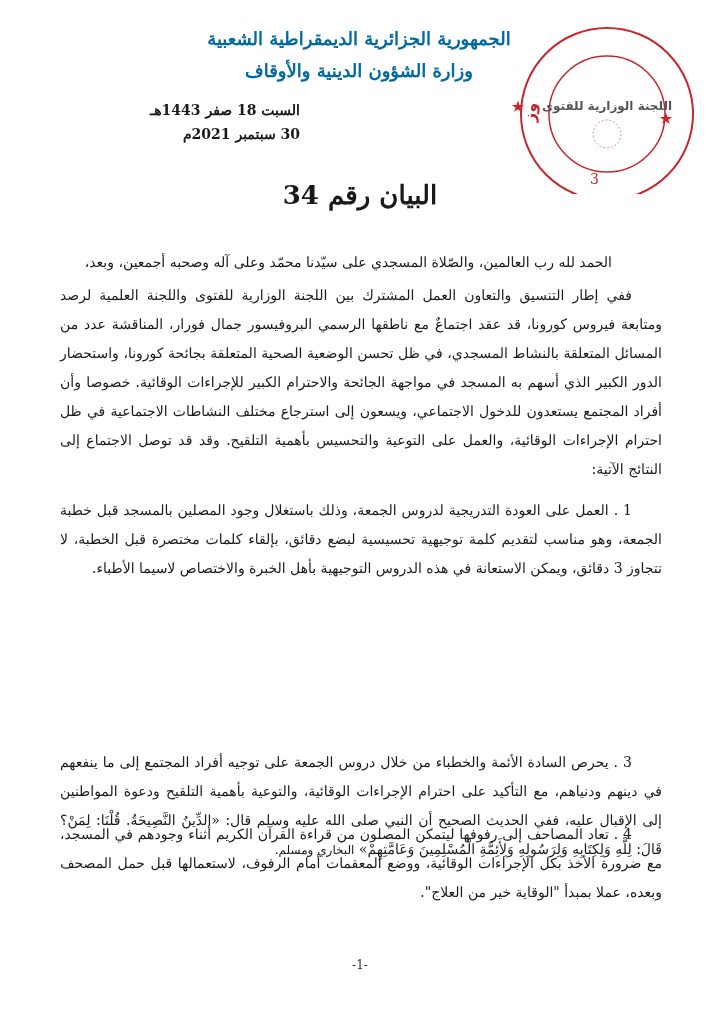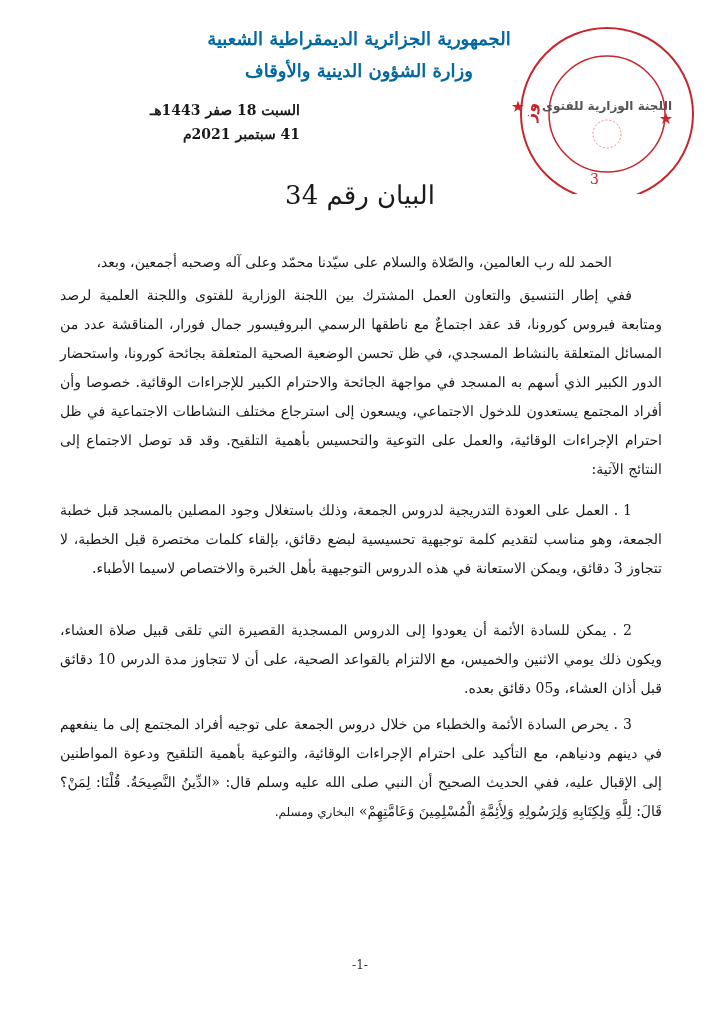--- a/index.html
+++ b/index.html
@@ -16,48 +16,48 @@
   .hl2 { top: 60px; right: 206px; width: 310px; text-align: center; }
   .date-line { position: absolute; right: 420px; font-size: 14px; font-weight: bold; white-space: nowrap; }
   .d1 { top: 102px; }
   .d2 { top: 126px; }
 
   .stamp {
     position: absolute; left: 495px; top: 14px; width: 220px; height: 180px;
   }
   .title {
     position: absolute; top: 180px; left: 0; right: 0; text-align: center;
-    font-size: 26px; font-weight: normal;
+    font-size: 26px; font-weight: bold;
   }
   .body-text {
     position: absolute; left: 60px; right: 58px; font-size: 14px; line-height: 29px;
     text-align: justify; text-align-last: right;
   }
   .p-intro { top: 248px; text-indent: 50px; }
   .p-para { top: 281px; text-indent: 30px; }
   .item { text-indent: 30px; }
   .i1 { top: 496px; }
   .i2 { top: 616px; }
-  .i3 { top: 710px; }
+  .i3 { top: 748px; }
   .i4 { top: 820px; }
   .hadith { font-size: 12px; }
   .page-num {
     position: absolute; top: 958px; left: 0; right: 0; text-align: center; font-size: 12px; color: #333;
   }
 </style>
 </head>
 <body>
 
 <div class="page">
 
   <div class="header-line hl1">الجمهورية الجزائرية الديمقراطية الشعبية</div>
   <div class="header-line hl2">وزارة الشؤون الدينية والأوقاف</div>
 
   <div class="date-line d1">السبت 18 صفر 1443هـ</div>
-  <div class="date-line d2">41 سبتمبر 2021م</div>
+  <div class="date-line d2">30 سبتمبر 2021م</div>
 
   <div class="stamp">
     <svg width="220" height="180" viewBox="0 0 220 180">
       <defs>
         <path id="arcTop" d="M 40 105 A 72 72 0 0 1 180 85"></path>
       </defs>
       <circle cx="112" cy="100" r="86" fill="none" stroke="#c8262c" stroke-width="2"></circle>
       <circle cx="112" cy="100" r="58" fill="none" stroke="#c8262c" stroke-width="1.5"></circle>
       <text font-size="16" fill="#c8262c" font-family="DejaVu Sans, sans-serif" font-weight="bold">
         <textPath href="#arcTop" startOffset="8%">وزارة الشؤون الدينية والأوقاف</textPath>
@@ -65,24 +65,24 @@
       <text x="112" y="96" text-anchor="middle" font-size="12" fill="#555" font-family="DejaVu Sans, sans-serif" font-weight="bold">اللجنة الوزارية للفتوى</text>
       <text x="30" y="98" font-size="16" fill="#c8262c">★</text>
       <text x="178" y="110" font-size="16" fill="#c8262c">★</text>
       <text x="104" y="170" font-size="14" fill="#c8262c">3</text>
       <circle cx="112" cy="120" r="14" fill="none" stroke="#d88" stroke-width="1" stroke-dasharray="2 2"></circle>
     </svg>
   </div>
 
   <div class="title">البيان رقم 34</div>
 
-  <div class="body-text p-intro">الحمد لله رب العالمين، والصّلاة والسلام على سيّدنا محمّد وعلى آله وصحبه أجمعين، وبعد،</div>
+  <div class="body-text p-intro">الحمد لله رب العالمين، والصّلاة المسجدي على سيّدنا محمّد وعلى آله وصحبه أجمعين، وبعد،</div>
   <div class="body-text p-para">ففي إطار التنسيق والتعاون العمل المشترك بين اللجنة الوزارية للفتوى واللجنة العلمية لرصد ومتابعة فيروس كورونا، قد عقد اجتماعٌ مع ناطقها الرسمي البروفيسور جمال فورار، المناقشة عدد من المسائل المتعلقة بالنشاط المسجدي، في ظل تحسن الوضعية الصحية المتعلقة بجائحة كورونا، واستحضار الدور الكبير الذي أسهم به المسجد في مواجهة الجائحة والاحترام الكبير للإجراءات الوقائية. خصوصا وأن أفراد المجتمع يستعدون للدخول الاجتماعي، ويسعون إلى استرجاع مختلف النشاطات الاجتماعية في ظل احترام الإجراءات الوقائية، والعمل على التوعية والتحسيس بأهمية التلقيح. وقد قد توصل الاجتماع إلى النتائج الآتية:</div>
 
   <div class="body-text item i1">1 . العمل على العودة التدريجية لدروس الجمعة، وذلك باستغلال وجود المصلين بالمسجد قبل خطبة الجمعة، وهو مناسب لتقديم كلمة توجيهية تحسيسية لبضع دقائق، بإلقاء كلمات مختصرة قبل الخطبة، لا تتجاوز 3 دقائق، ويمكن الاستعانة في هذه الدروس التوجيهية بأهل الخبرة والاختصاص لاسيما الأطباء.</div>
-  <div class="body-text item i2">2 . يمكن للسادة الأئمة أن يعودوا إلى الدروس المسجدية القصيرة التي تلقى قبيل صلاة العشاء، ويكون ذلك يومي الاثنين والخميس، مع الالتزام بالقواعد الصحية، على أن لا تتجاوز مدة الدرس 10 دقائق قبل أذان العشاء، و05 دقائق بعده.</div>
   <div class="body-text item i3">
     <span>3 . يحرص السادة الأئمة والخطباء من خلال دروس الجمعة على توجيه أفراد المجتمع إلى ما ينفعهم في دينهم ودنياهم، مع التأكيد على احترام الإجراءات الوقائية، والتوعية بأهمية التلقيح ودعوة المواطنين إلى الإقبال عليه، ففي الحديث الصحيح أن النبي صلى الله عليه وسلم قال: «الدِّينُ النَّصِيحَةُ. قُلْنَا: لِمَنْ؟ قَالَ: لِلَّهِ وَلِكِتَابِهِ وَلِرَسُولِهِ وَلِأَئِمَّةِ الْمُسْلِمِينَ وَعَامَّتِهِمْ»</span>
     <span class="hadith">البخاري ومسلم.</span>
   </div>
+  <div class="body-text item i4">4 . تعاد المصاحف إلى رفوفها ليتمكن المصلون من قراءة القرآن الكريم أثناء وجودهم في المسجد، مع ضرورة الأخذ بكل الإجراءات الوقائية، ووضع المعقمات أمام الرفوف، لاستعمالها قبل حمل المصحف وبعده، عملا بمبدأ "الوقاية خير من العلاج".</div>
 
   <div class="page-num">-1-</div>
 </div>
 
 </body></html>

